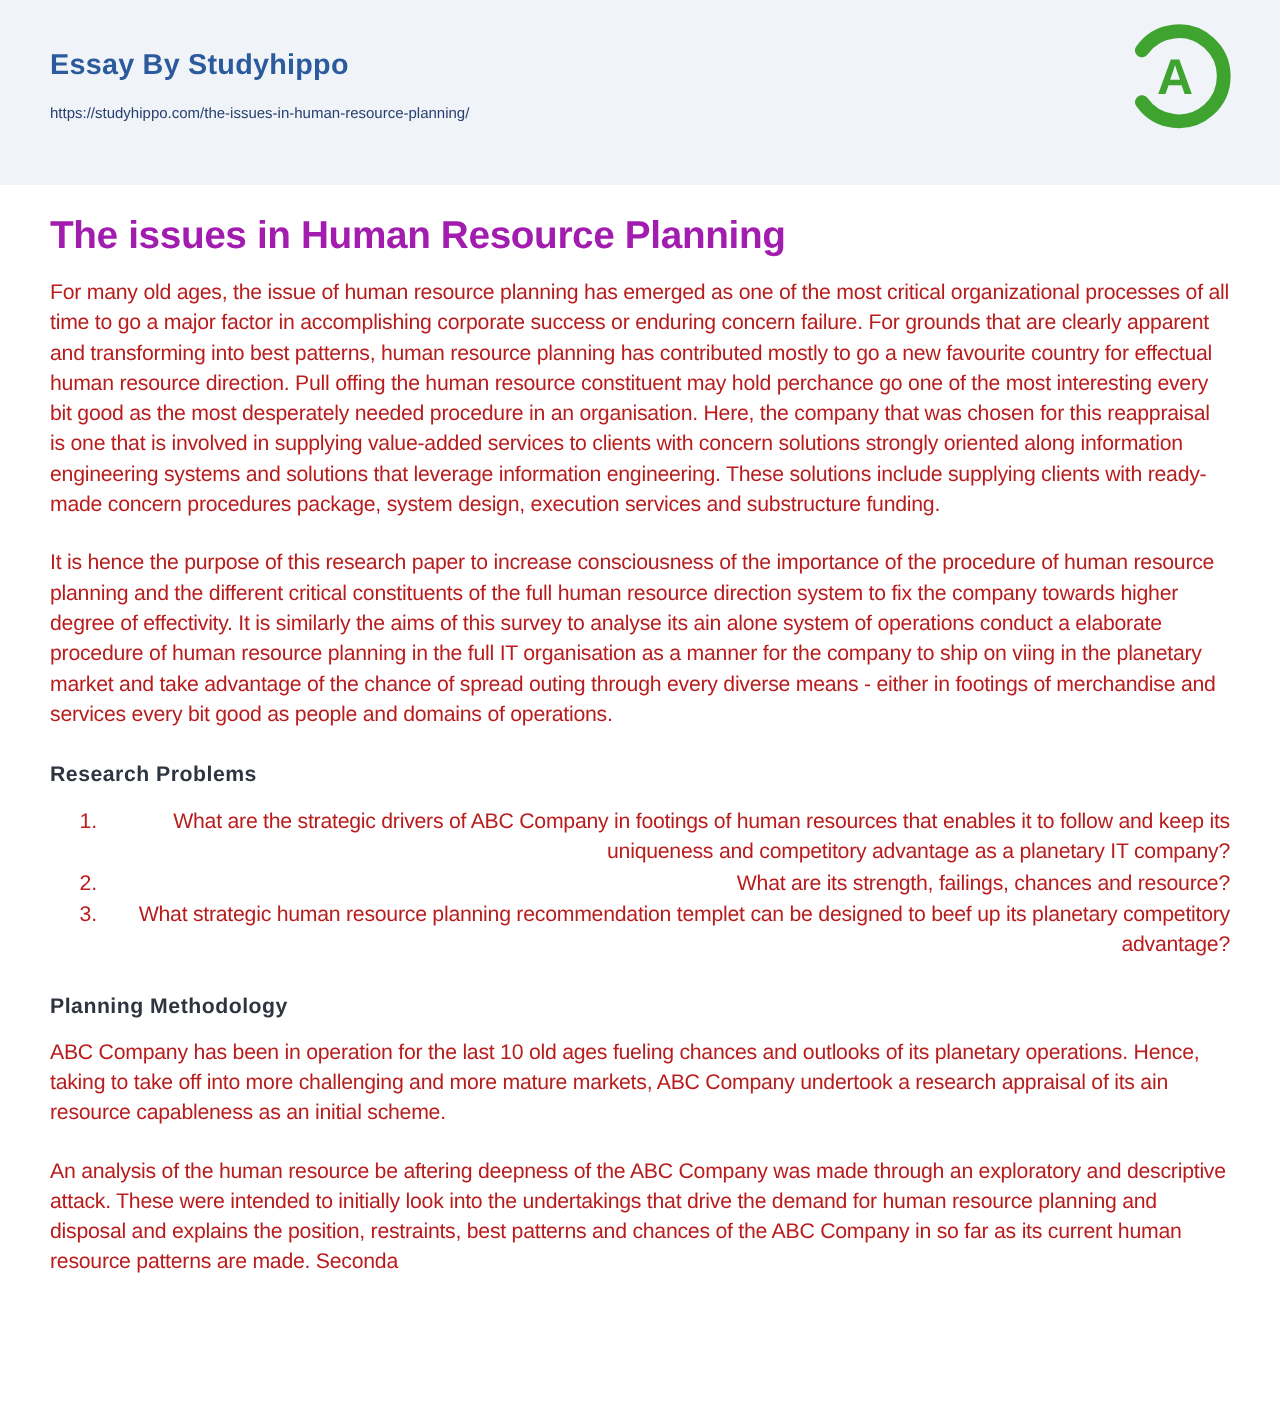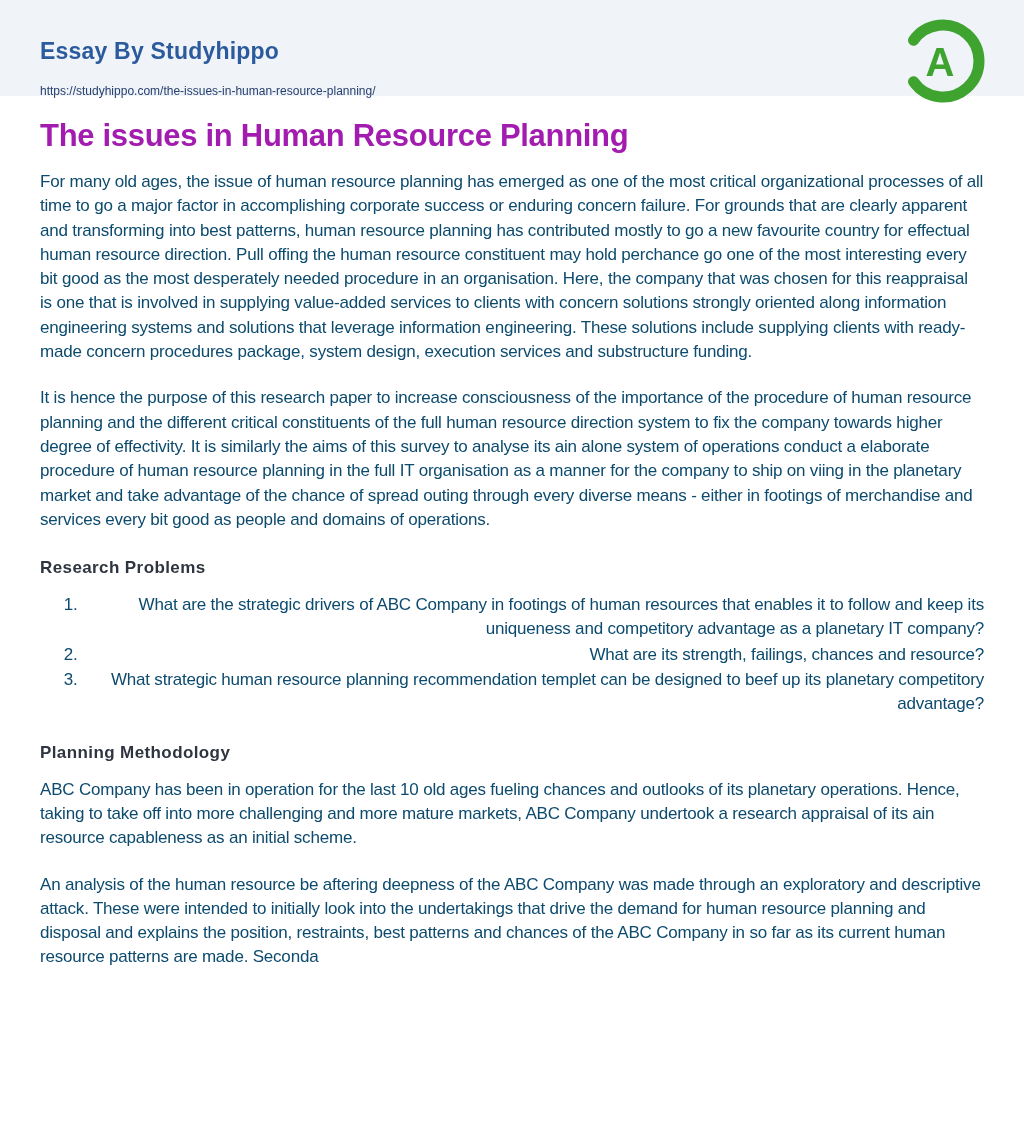--- a/index.html
+++ b/index.html
@@ -7,21 +7,21 @@
   body {
     width: 1024px;
     height: 1125px;
     background: #ffffff;
     font-family: "Liberation Sans", sans-serif;
     overflow: hidden;
   }
   .header {
     position: relative;
     background: #f0f3f8;
-    height: 96px;
+    height: 148px;
     padding: 38px 40px 0 40px;
   }
   .header-title {
     color: #2b5b9c;
     font-size: 23px;
     font-weight: 700;
     letter-spacing: 0.2px;
     margin-bottom: 16px;
   }
   .header-url {
@@ -56,21 +56,21 @@
     padding: 22px 40px 0 40px;
   }
   .article-title {
     color: #a21caf;
     font-size: 31px;
     font-weight: 700;
     letter-spacing: -0.3px;
     margin-bottom: 16px;
   }
   .body-text, .list-item {
-    color: #0c4a6e;
+    color: #b91c1c;
     font-size: 17px;
     line-height: 24.3px;
     letter-spacing: -0.2px;
   }
   .body-text { margin-bottom: 22px; }
   .subhead {
     color: #2f3540;
     font-size: 17px;
     font-weight: 700;
     letter-spacing: 0.4px;

